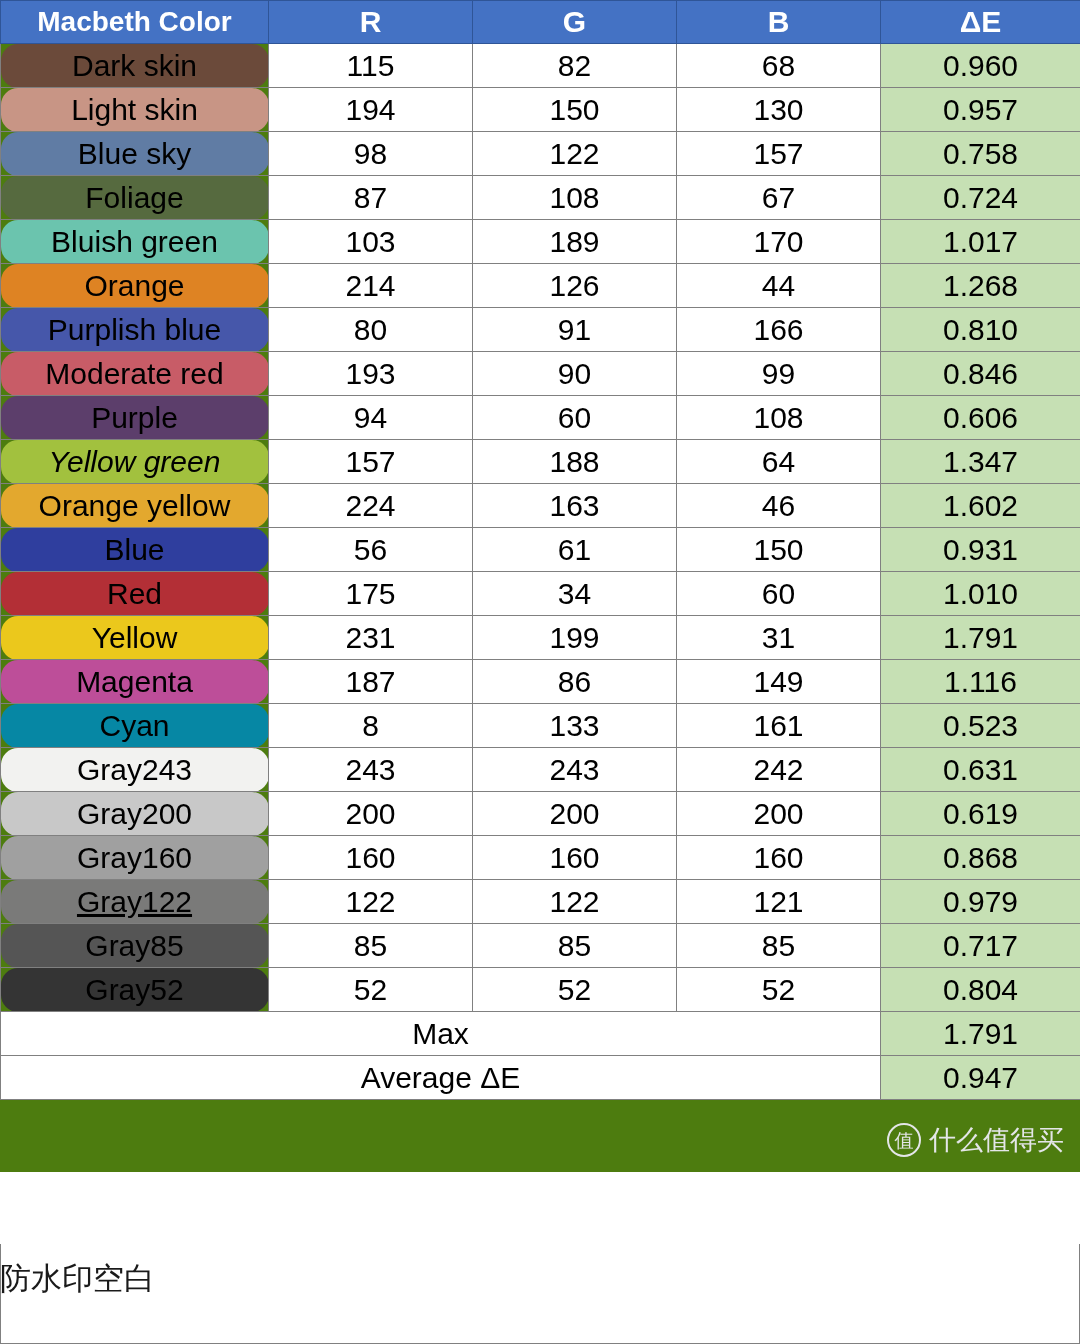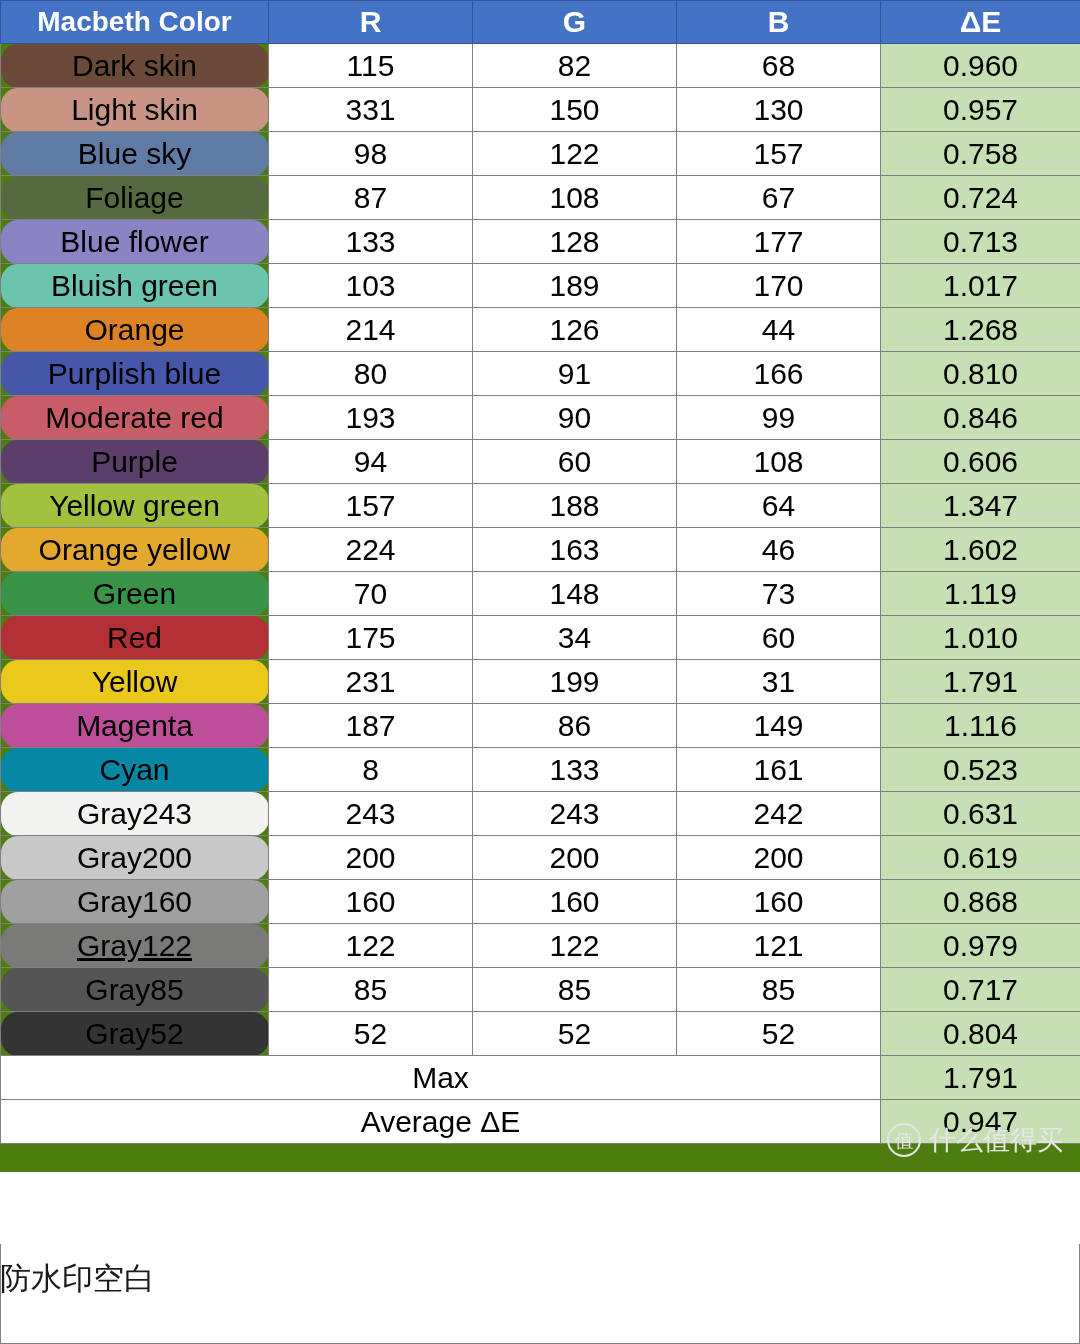--- a/index.html
+++ b/index.html
@@ -170,47 +170,40 @@
     <tbody>
         <tr class="data-row">
           <td class="swatch" style="background: rgb(107, 74, 58);">Dark skin</td>
           <td class="num">115</td>
           <td class="num">82</td>
           <td class="num">68</td>
           <td class="de">0.960</td>
         </tr>
         <tr class="data-row">
           <td class="swatch" style="background: rgb(200, 149, 133);">Light skin</td>
-          <td class="num">331</td>
+          <td class="num">194</td>
           <td class="num">150</td>
           <td class="num">130</td>
           <td class="de">0.957</td>
         </tr>
         <tr class="data-row">
           <td class="swatch" style="background: rgb(96, 124, 164);">Blue sky</td>
           <td class="num">98</td>
           <td class="num">122</td>
           <td class="num">157</td>
           <td class="de">0.758</td>
         </tr>
         <tr class="data-row">
           <td class="swatch" style="background: rgb(86, 106, 63);">Foliage</td>
           <td class="num">87</td>
           <td class="num">108</td>
           <td class="num">67</td>
           <td class="de">0.724</td>
         </tr>
         <tr class="data-row">
-          <td class="swatch" style="background: rgb(139, 132, 196);">Blue flower</td>
-          <td class="num">133</td>
-          <td class="num">128</td>
-          <td class="num">177</td>
-          <td class="de">0.713</td>
-        </tr>
-        <tr class="data-row">
           <td class="swatch" style="background: rgb(107, 196, 174);">Bluish green</td>
           <td class="num">103</td>
           <td class="num">189</td>
           <td class="num">170</td>
           <td class="de">1.017</td>
         </tr>
         <tr class="data-row">
           <td class="swatch" style="background: rgb(222, 131, 35);">Orange</td>
           <td class="num">214</td>
           <td class="num">126</td>
@@ -232,39 +225,39 @@
           <td class="de">0.846</td>
         </tr>
         <tr class="data-row">
           <td class="swatch" style="background: rgb(92, 62, 107);">Purple</td>
           <td class="num">94</td>
           <td class="num">60</td>
           <td class="num">108</td>
           <td class="de">0.606</td>
         </tr>
         <tr class="data-row">
-          <td class="swatch" style="background: rgb(162, 193, 62);">Yellow green</td>
+          <td class="swatch" style="background: rgb(162, 193, 62); font-style: italic;">Yellow green</td>
           <td class="num">157</td>
           <td class="num">188</td>
           <td class="num">64</td>
           <td class="de">1.347</td>
         </tr>
         <tr class="data-row">
           <td class="swatch" style="background: rgb(227, 168, 46);">Orange yellow</td>
           <td class="num">224</td>
           <td class="num">163</td>
           <td class="num">46</td>
           <td class="de">1.602</td>
         </tr>
         <tr class="data-row">
-          <td class="swatch" style="background: rgb(57, 147, 72);">Green</td>
-          <td class="num">70</td>
-          <td class="num">148</td>
-          <td class="num">73</td>
-          <td class="de">1.119</td>
+          <td class="swatch" style="background: rgb(47, 62, 158);">Blue</td>
+          <td class="num">56</td>
+          <td class="num">61</td>
+          <td class="num">150</td>
+          <td class="de">0.931</td>
         </tr>
         <tr class="data-row">
           <td class="swatch" style="background: rgb(179, 47, 54);">Red</td>
           <td class="num">175</td>
           <td class="num">34</td>
           <td class="num">60</td>
           <td class="de">1.010</td>
         </tr>
         <tr class="data-row">
           <td class="swatch" style="background: rgb(235, 200, 28); margin-left: 34px;">Yellow</td>

